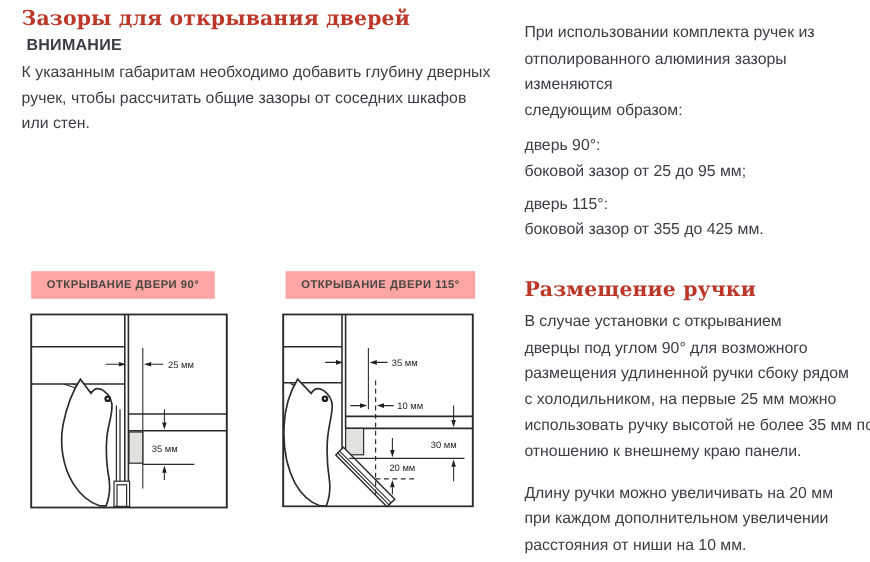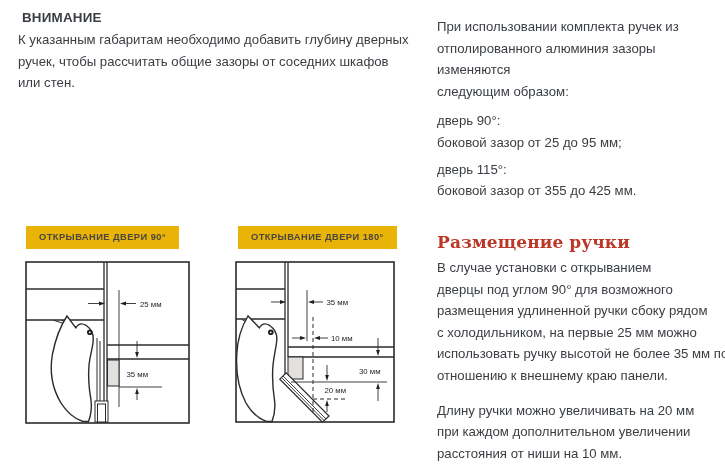--- a/index.html
+++ b/index.html
@@ -27,59 +27,60 @@
   }
   .warn{
     font-size:13.4px;
     font-weight:bold;
     letter-spacing:.2px;
     margin:4px;
   }
   .lbl-line{font-size:13.2px;line-height:21.6px;}
   .badge{
     display:inline-block;
-    background:#eab308;
+    background:#fca5a5;
     color:#48463f;
     font-size:9.3px;
     font-weight:bold;
     letter-spacing:.45px;
     line-height:23px;
     height:23px;
     padding:0 13px;
     white-space:nowrap;
   }
   svg .ln{stroke:#2b2b2b;fill:none;}
   svg text.dim{
     font-family:"Liberation Sans", sans-serif;
     font-size:7.8px;
     fill:#1f1f1f;
   }
 </style>
 </head>
 <body>
 
 <div class="abs" style="left:18px;top:6px;width:400px;">
+  <h1 class="h-red">Зазоры для открывания дверей</h1>
   <p class="warn">ВНИМАНИЕ</p>
   <p class="body-txt" style="margin:2px 0 0 0;">К указанным габаритам необходимо добавить глубину дверных
 ручек, чтобы рассчитать общие зазоры от соседних шкафов
 или стен.</p>
 </div>
 
 <div class="abs" style="left:437px;top:16px;width:292px;">
   <p class="body-txt" style="margin:0 0 8px 0;">При использовании комплекта ручек из
 отполированного алюминия зазоры изменяются
 следующим образом:</p>
   <div class="lbl-line" style="margin-top:6px;">дверь 90°:</div>
   <div class="lbl-line">боковой зазор от 25 до 95 мм;</div>
   <div class="lbl-line" style="margin-top:5px;">дверь 115°:</div>
   <div class="lbl-line">боковой зазор от 355 до 425 мм.</div>
 </div>
 
 <div class="abs badge" style="left:26px;top:226px;">ОТКРЫВАНИЕ ДВЕРИ 90°</div>
-<div class="abs badge" style="left:238px;top:226px;">ОТКРЫВАНИЕ ДВЕРИ 180°</div>
+<div class="abs badge" style="left:238px;top:226px;">ОТКРЫВАНИЕ ДВЕРИ 115°</div>
 
 <svg class="abs" style="left:25px;top:261px;" width="165" height="163" viewBox="0 0 165 163">
 
   <rect x="1" y="1" width="163" height="161" class="ln" stroke-width="1.6"></rect>
 
   <g class="ln" stroke-width="1.3">
     <line x1="1" y1="28" x2="79" y2="28"></line>
     <line x1="1" y1="59" x2="79" y2="59"></line>
     <line x1="79" y1="1" x2="79" y2="161"></line>
     <line x1="82" y1="1" x2="82" y2="161"></line>

